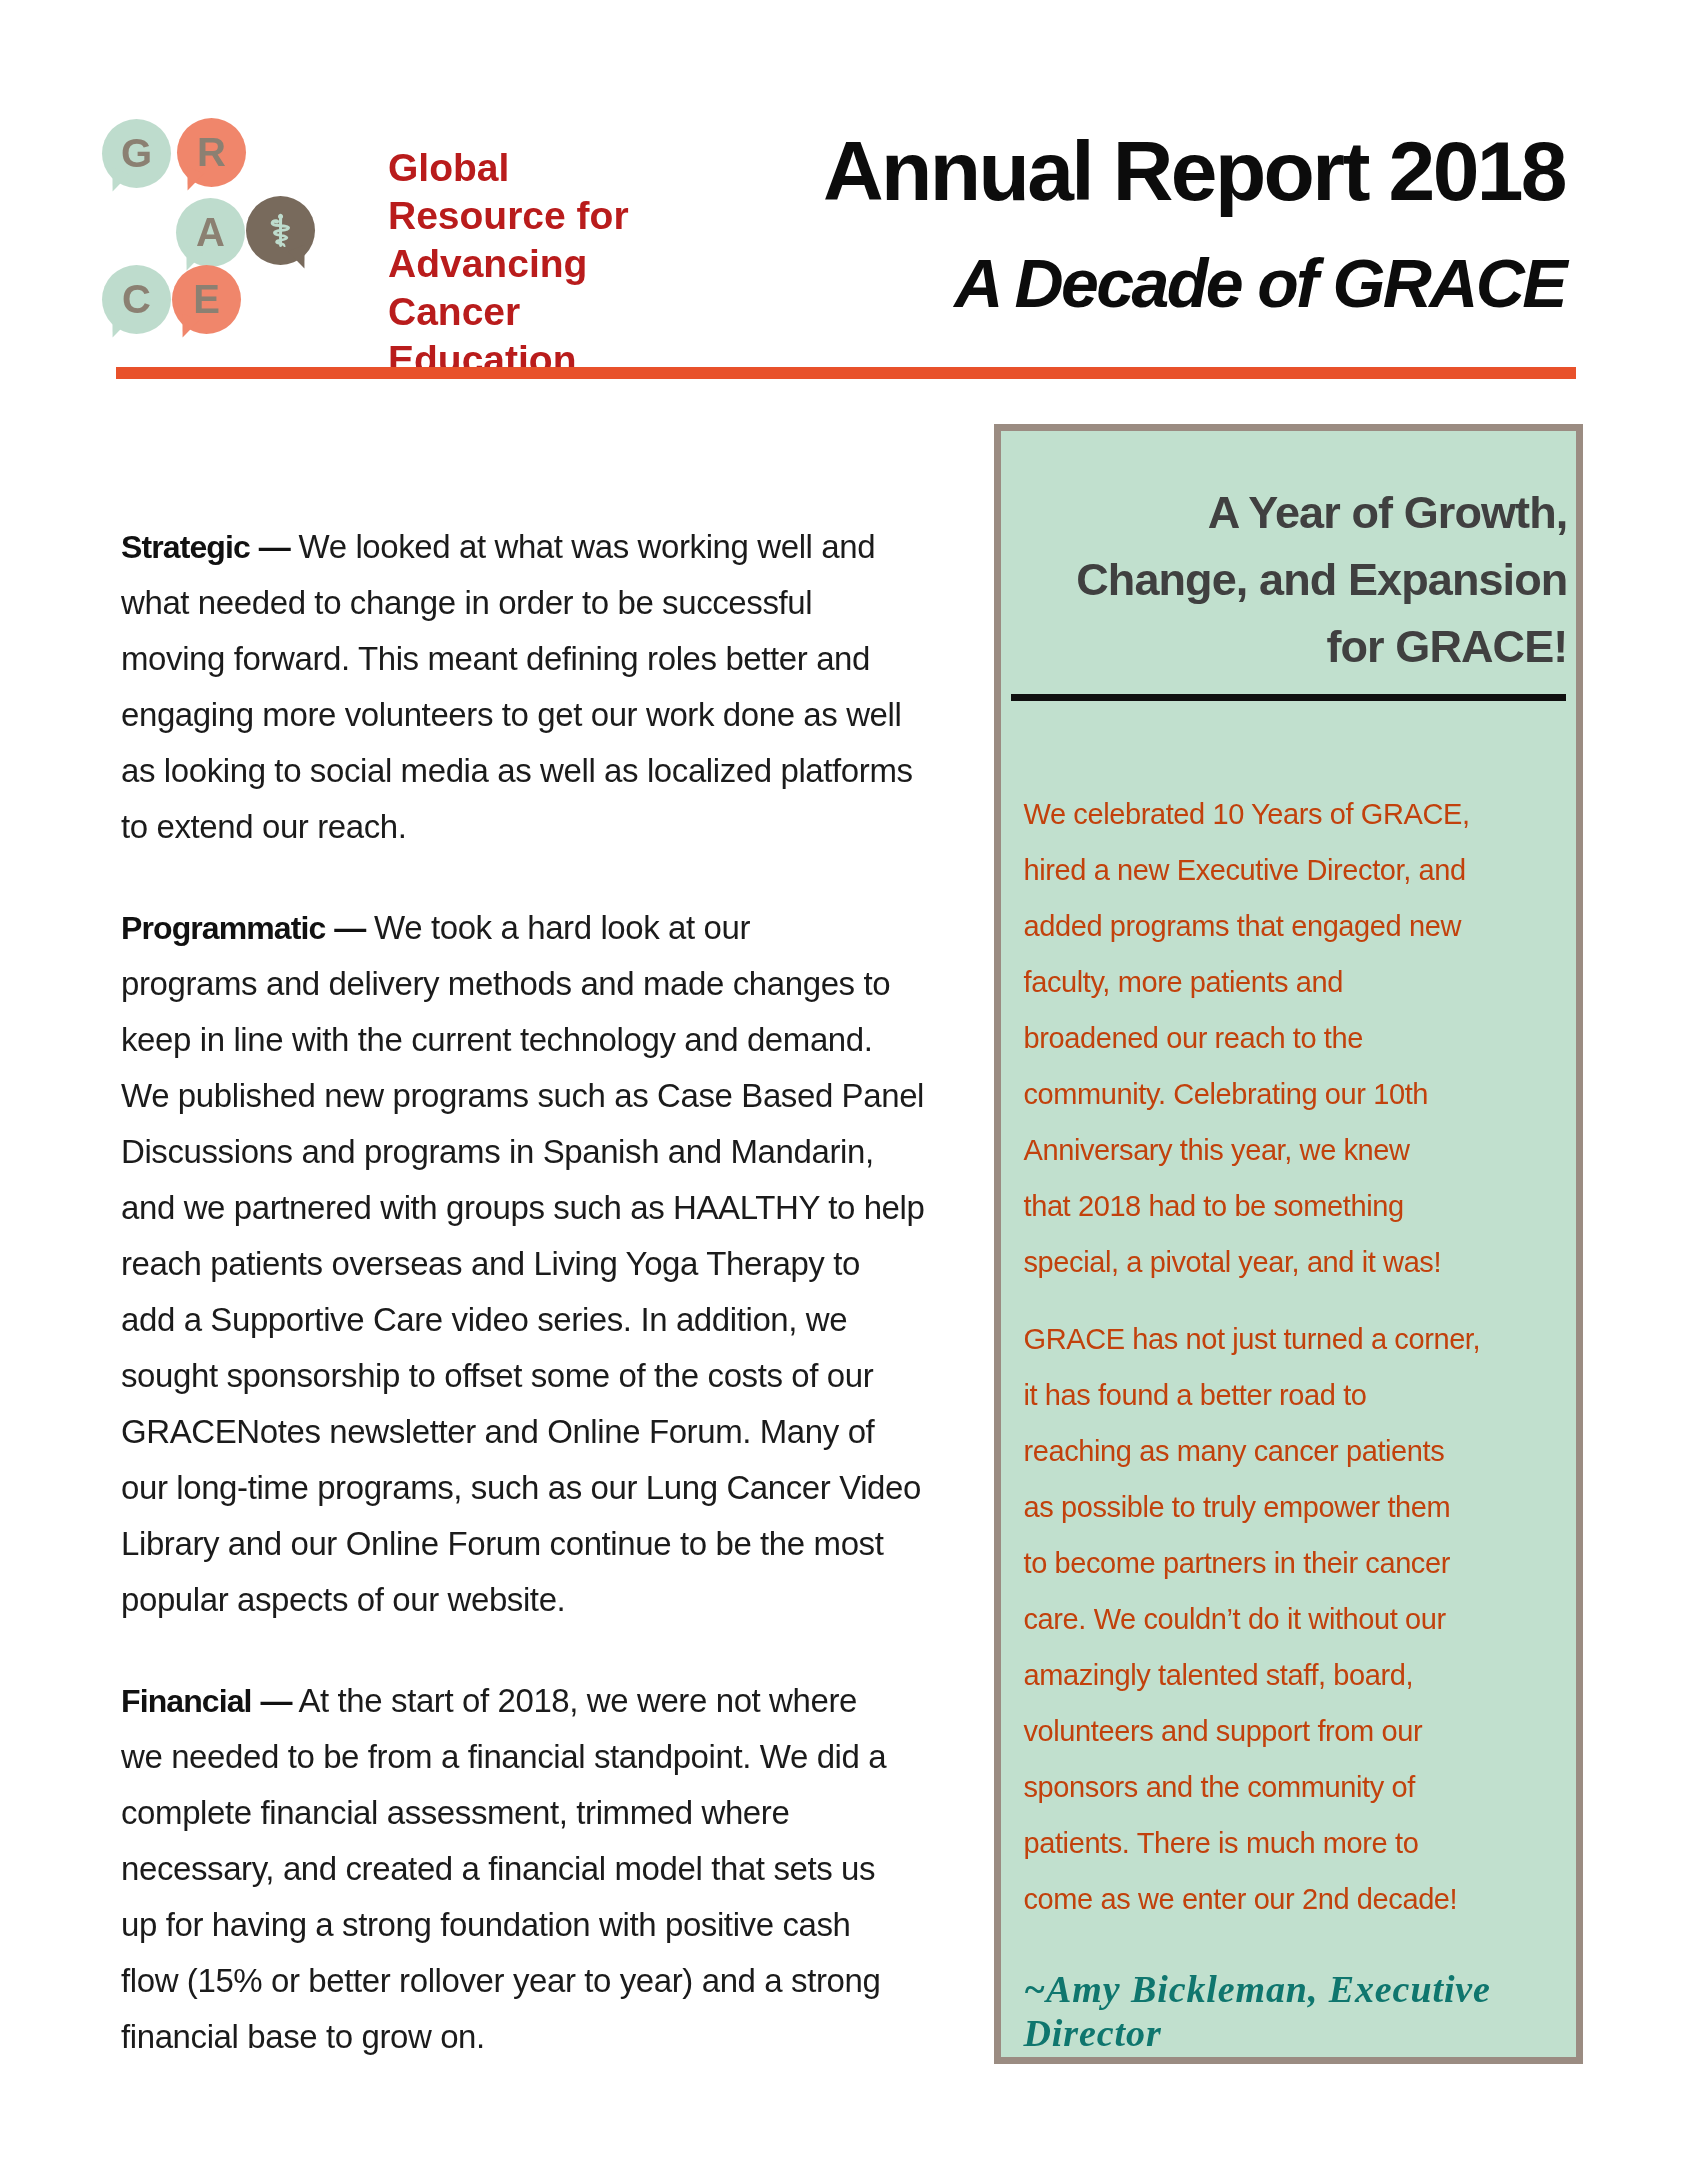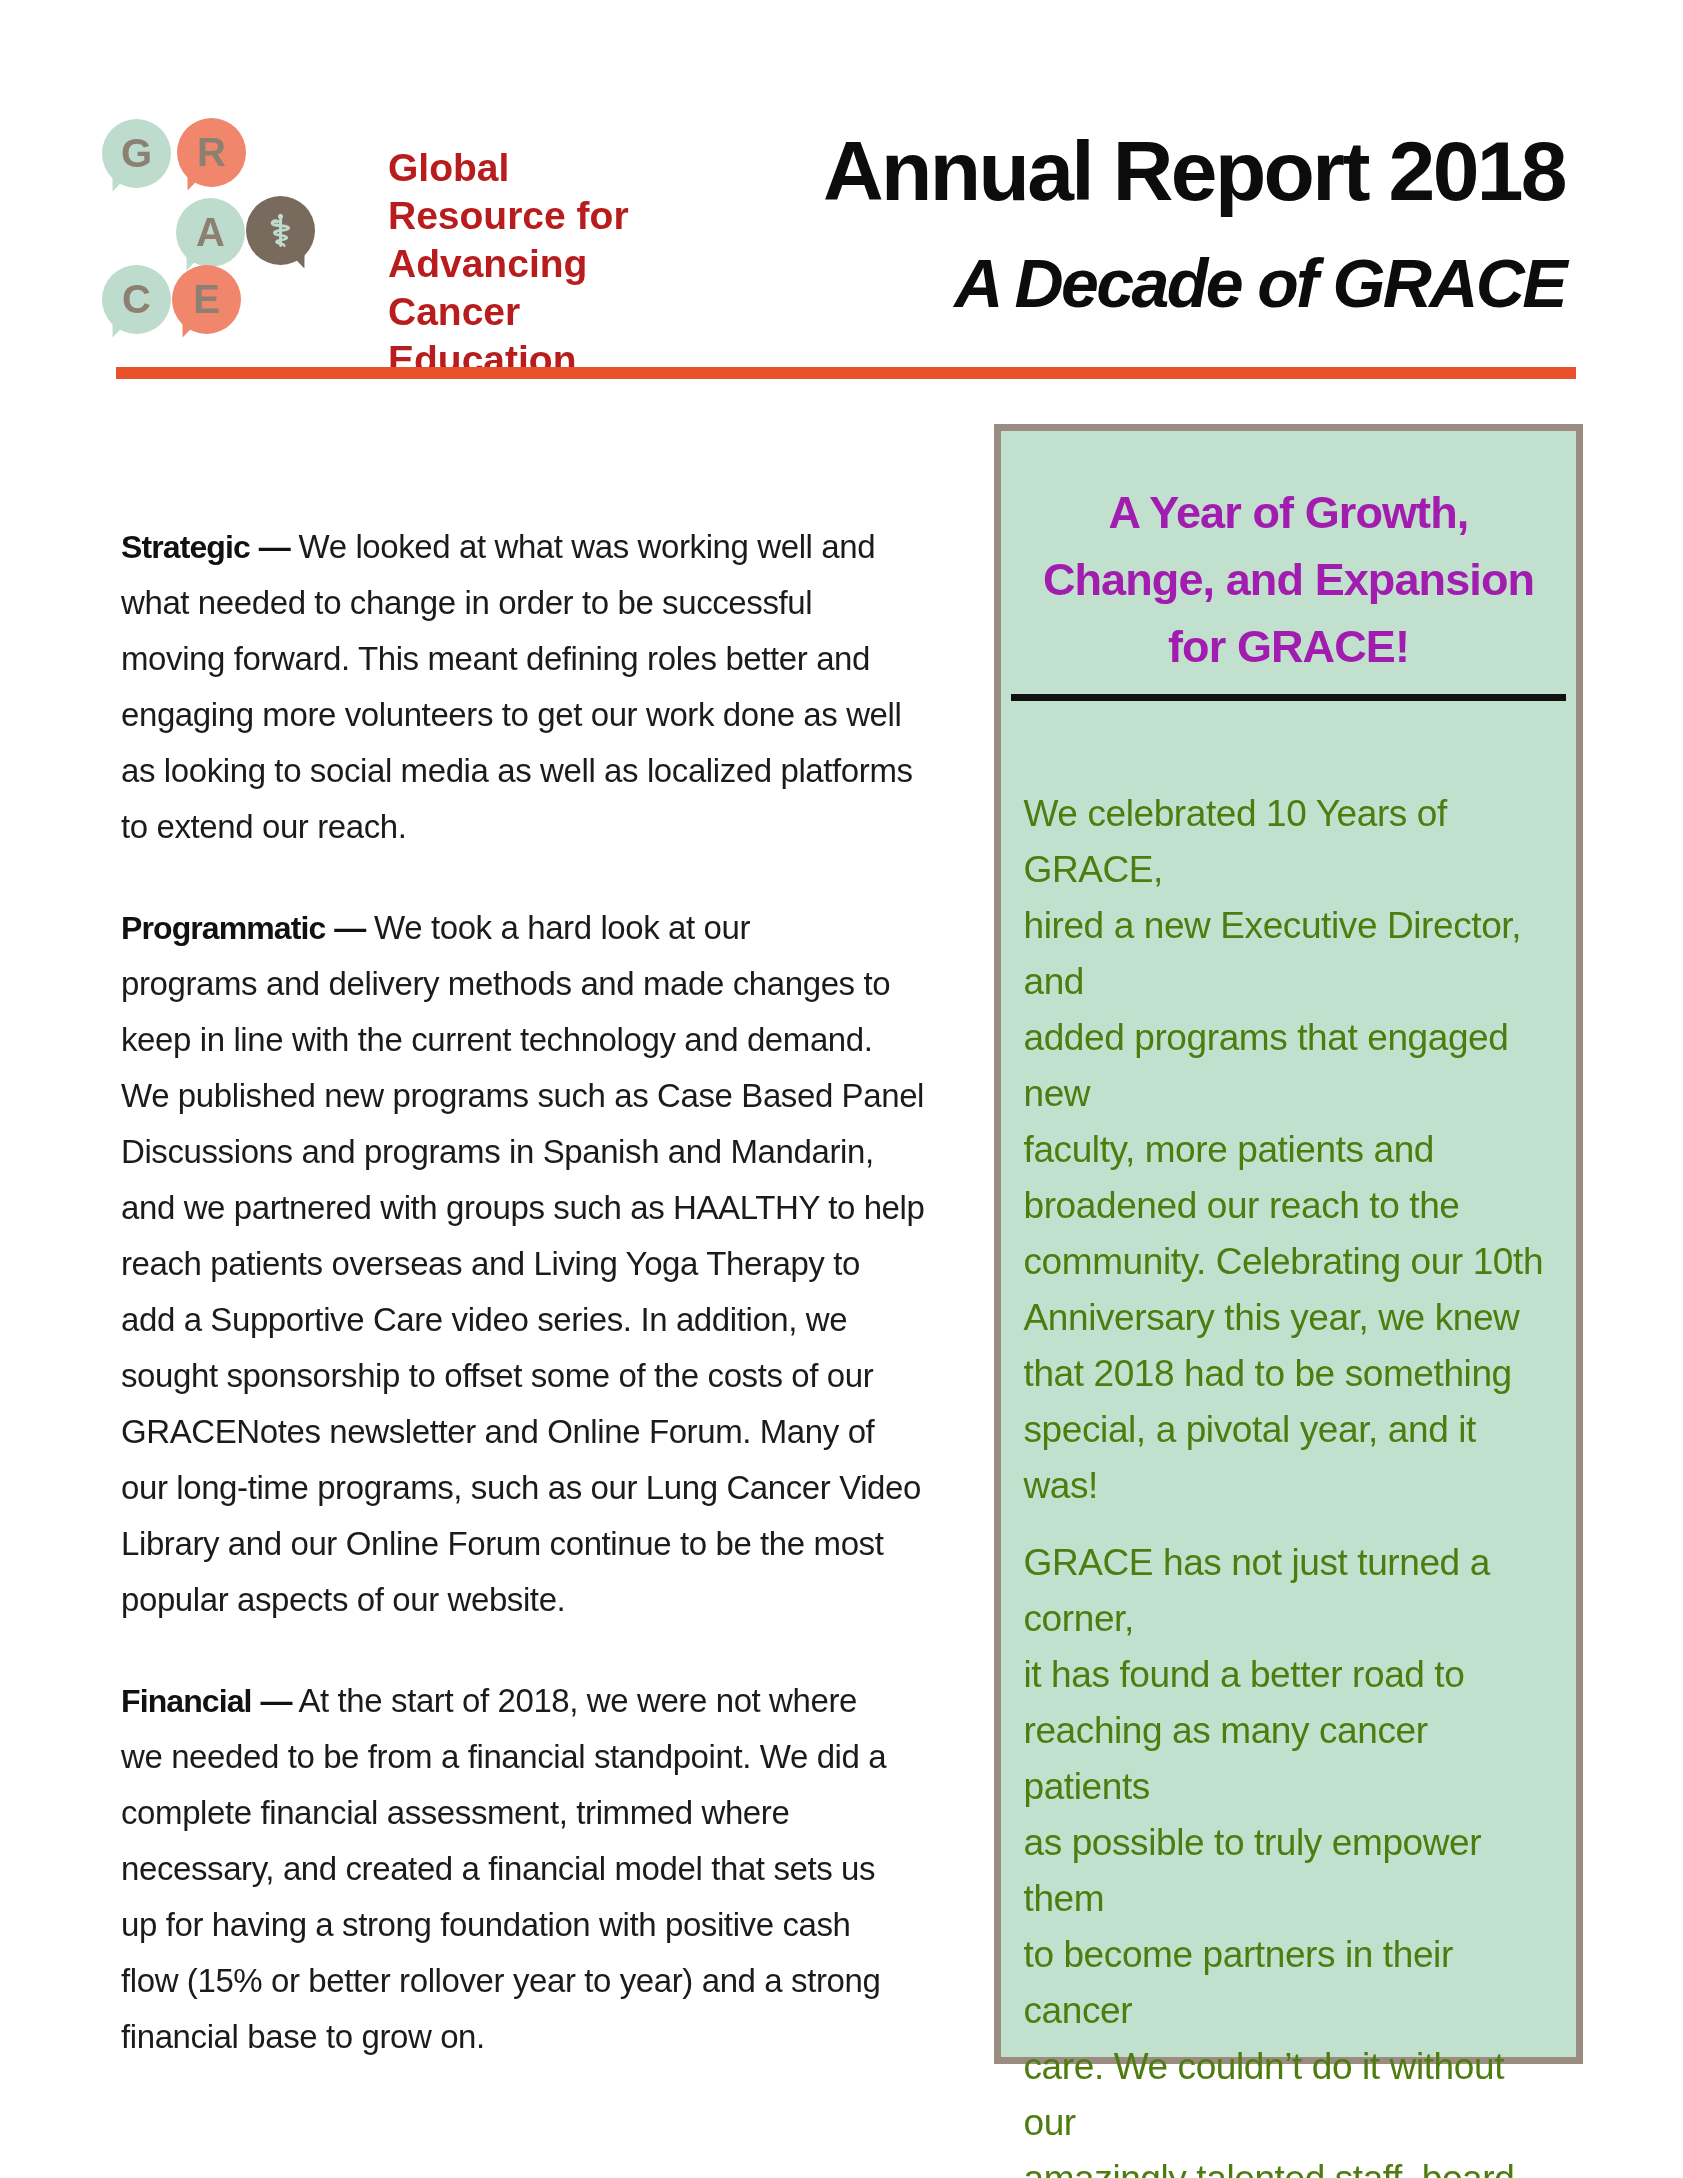--- a/index.html
+++ b/index.html
@@ -95,33 +95,33 @@
 
   
   #sidebar-box {
     position: absolute; left: 994px; top: 424px;
     width: 589px; height: 1640px;
     background: #c1e0ce;
     border: 7px solid #9b8c82;
   }
   #sidebar-heading {
     margin: 48px 8.6px 0;
-    text-align: center;
+    text-align: right;
     font-size: 45px; font-weight: bold; line-height: 67px;
-    letter-spacing: -0.9px; color: #a21caf;
+    letter-spacing: -0.9px; color: #404040;
     white-space: pre-line;
   }
   #sidebar-divider {
     margin: 14px 10.4px 0;
     height: 7px; background: #101010;
   }
   .sidebar-paragraph {
     margin: 21px 22.5px 0;
-    font-size: 37px; line-height: 56px; letter-spacing: -0.4px;
-    color: #4d7c0f; white-space: pre-line;
+    font-size: 29px; line-height: 56px; letter-spacing: -0.4px;
+    color: #c2410c; white-space: pre-line;
   }
   .sidebar-paragraph.first { margin-top: 85px; }
   #signature {
     margin: 40px 22.5px 0;
     font-family: "Liberation Serif", serif;
     font-style: italic; font-weight: bold;
     font-size: 38px; color: #0f766e;
     letter-spacing: 0.9px;
   }
 </style>

